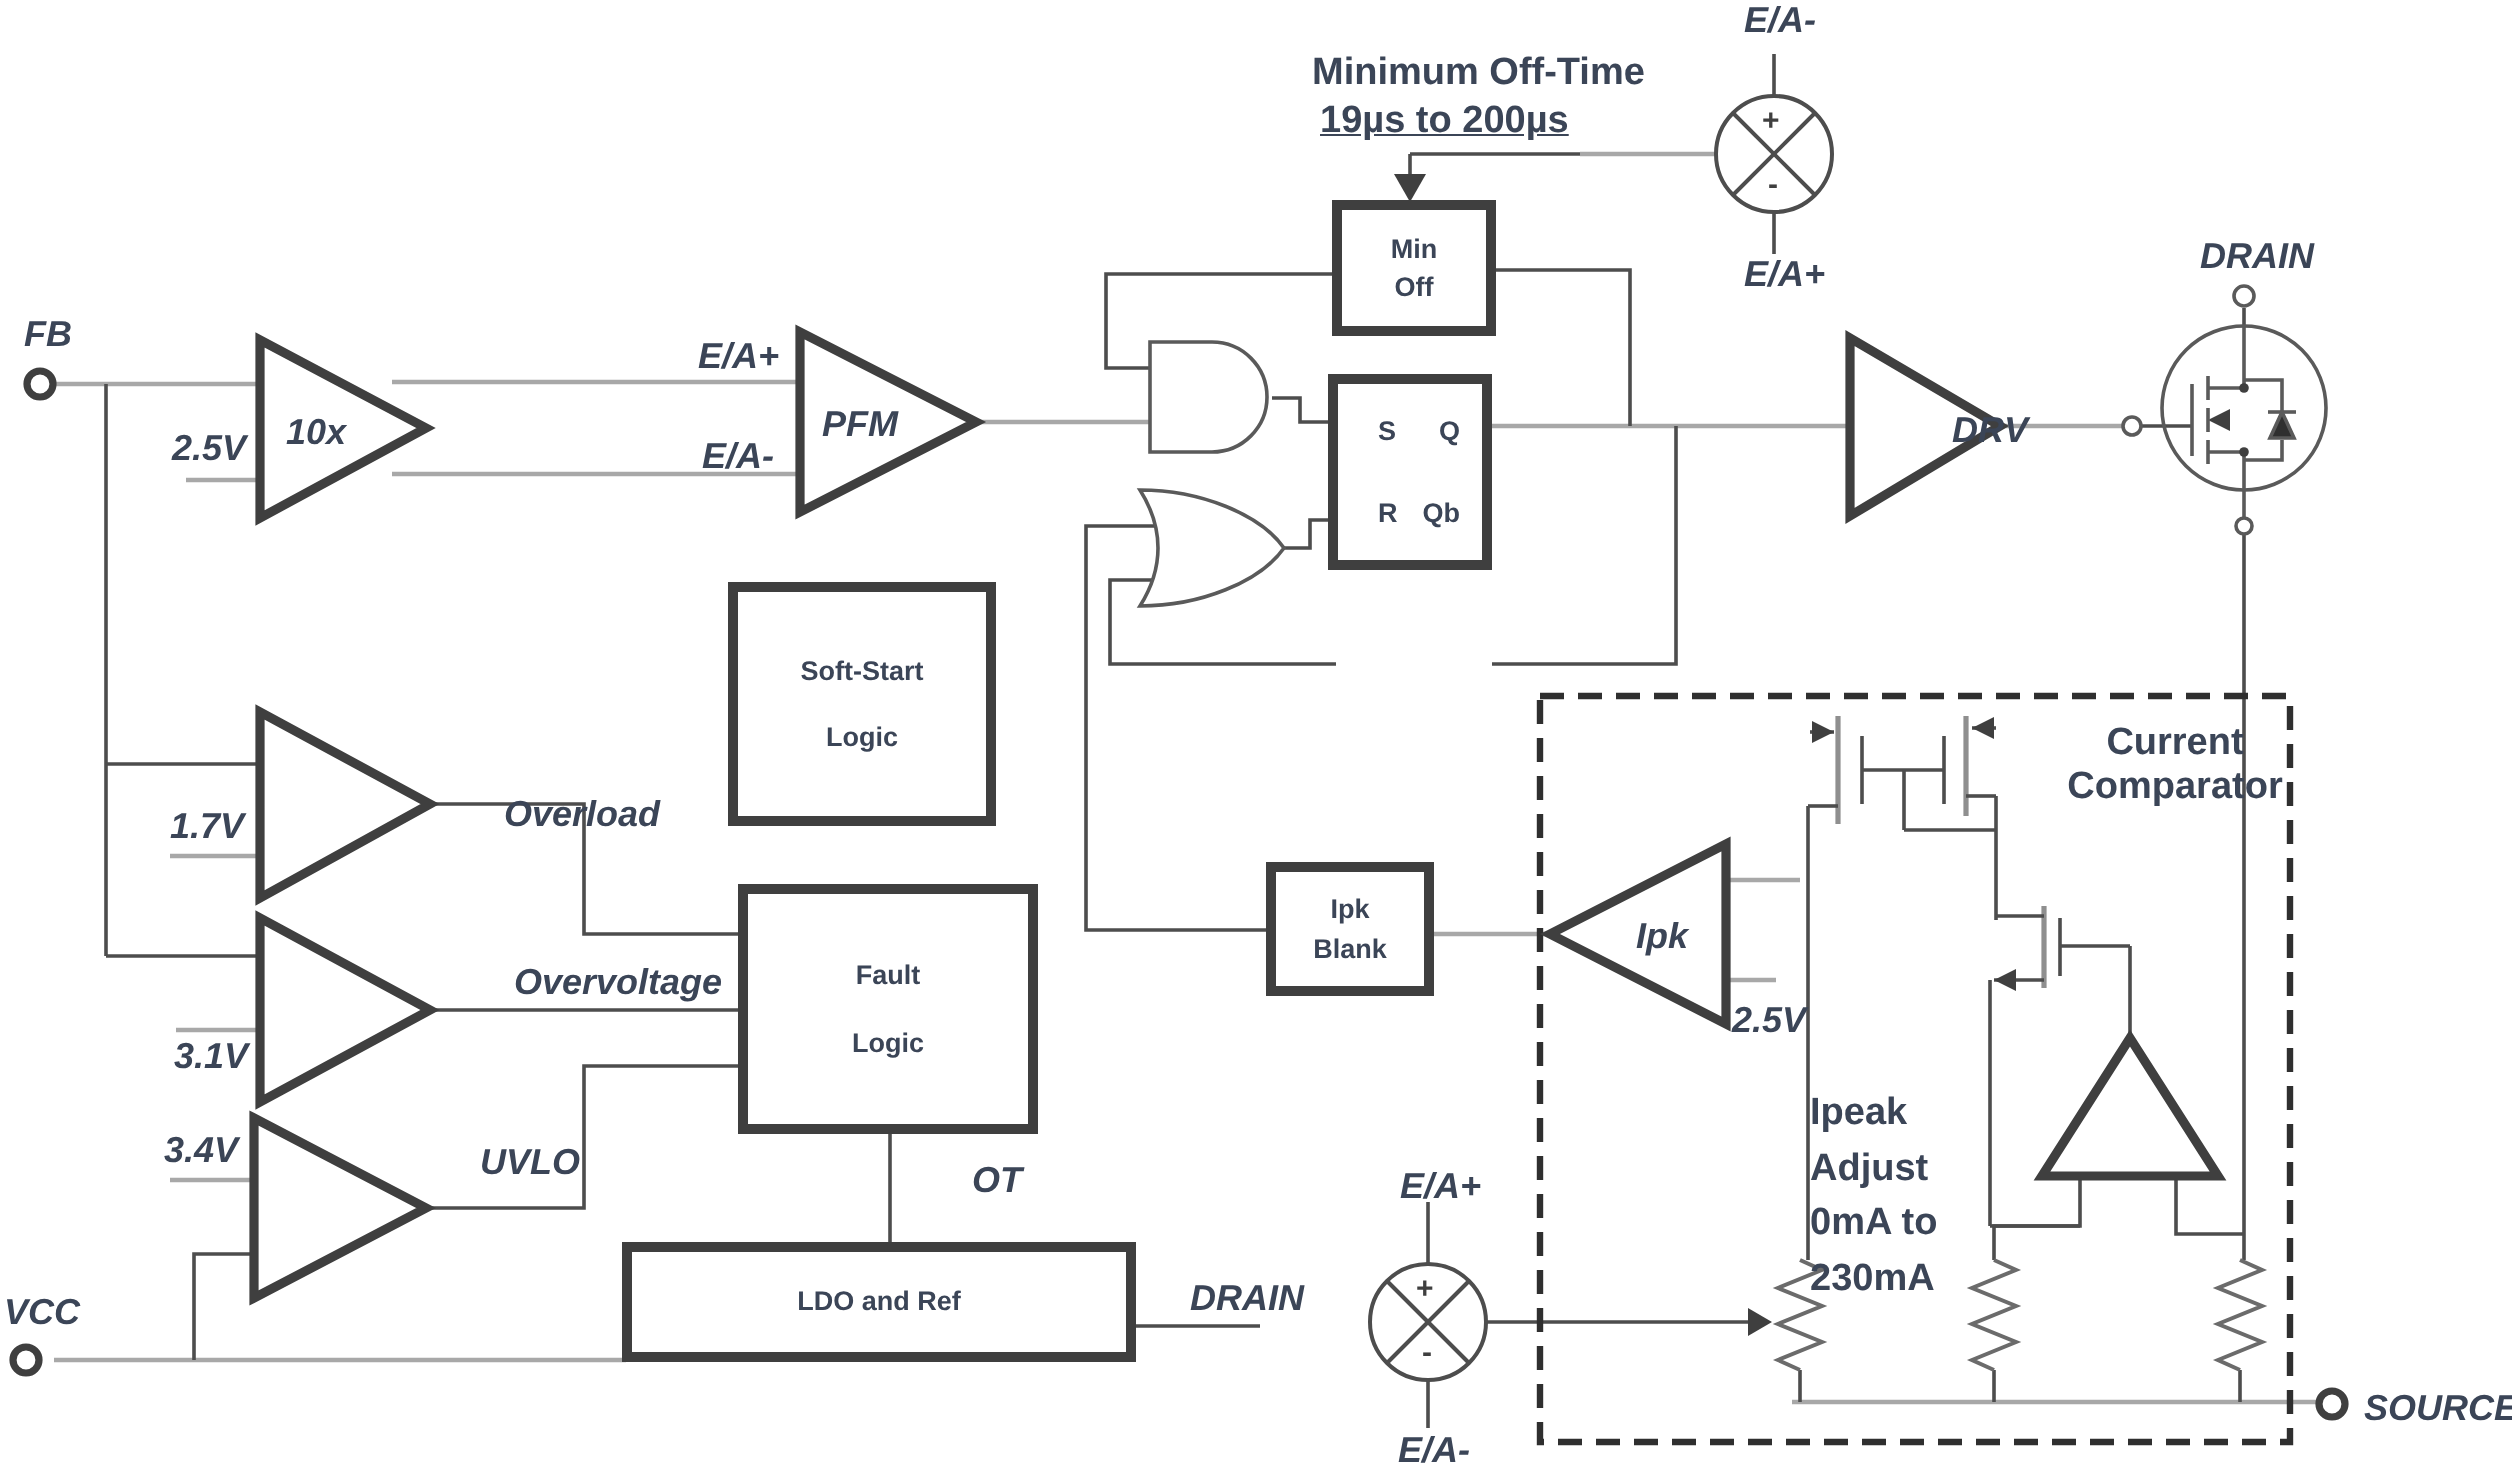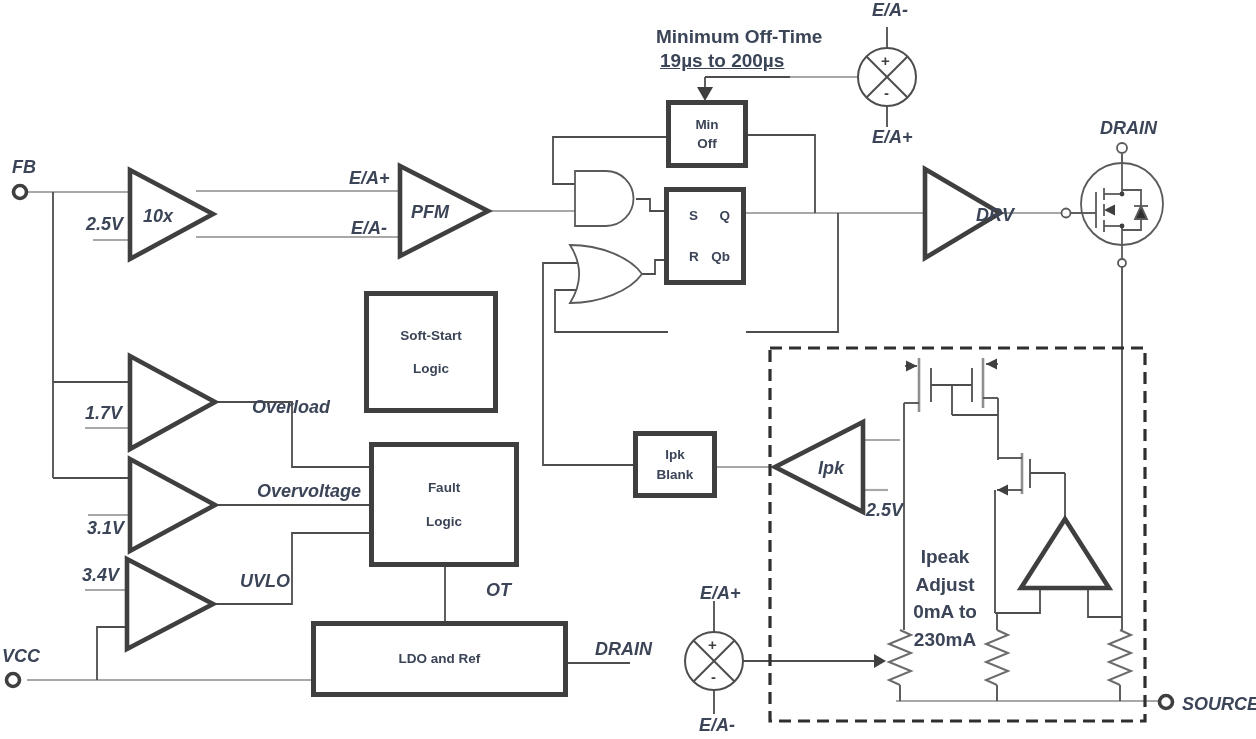--- a/index.html
+++ b/index.html
@@ -226,21 +226,21 @@
 <div class="block" style="left:364px;top:291px;width:134px;height:122px;gap:20px;">
   <span class="bl">Soft-Start</span>
   <span class="bl">Logic</span>
 </div>
 
 <div class="block" style="left:369px;top:442px;width:150px;height:125px;gap:20px;">
   <span class="bl">Fault</span>
   <span class="bl">Logic</span>
 </div>
 
-<div class="block" style="left:311px;top:621px;width:257px;height:76px;">
+<div class="block" style="left:311px;top:621px;width:257px;height:60px;">
   <span class="bl">LDO and Ref</span>
 </div>
 
 <div class="block" style="left:633px;top:431px;width:84px;height:67px;gap:6px;">
   <span class="bl">Ipk</span>
   <span class="bl">Blank</span>
 </div>
 
 <span class="lbl" style="left:12px;top:158px;">FB</span>
 <span class="lbl" style="left:2px;top:647px;">VCC</span>
@@ -262,22 +262,26 @@
 <span class="lbl" style="left:595px;top:640px;">DRAIN</span>
 
 <span class="lbl" style="left:143px;top:207px;">10x</span>
 <span class="lbl" style="left:411px;top:203px;">PFM</span>
 <span class="lbl" style="left:944px;top:206px;margin-left:32px;">DRV</span>
 <span class="lbl" style="left:818px;top:459px;">Ipk</span>
 
 <span class="note" style="left:656px;top:26px;">Minimum Off-Time</span>
 <span class="note" style="left:660px;top:50px;text-decoration:underline;">19µs to 200µs</span>
 
-
-<div class="note center" style="left:905px;top:543px;width:80px;text-align:center;line-height:1.45;">
+<div class="note center" style="left:1025px;top:361px;width:125px;text-align:center;">
+  <span class="bl">Current</span><br>
+  <span class="bl">Comparator</span>
+</div>
+
+<div class="note center" style="left:905px;top:543px;width:80px;line-height:1.45;">
   <span class="bl">Ipeak</span><br>
   <span class="bl">Adjust</span><br>
   <span class="bl">0mA to</span><br>
   <span class="bl">230mA</span>
 </div>
 
 <span class="lbl" style="left:872px;top:1px;">E/A-</span>
 <span class="lbl" style="left:872px;top:128px;">E/A+</span>
 <span class="sign" style="left:881px;top:53px;">+</span>
 <span class="sign" style="left:884px;top:85px;">-</span>

